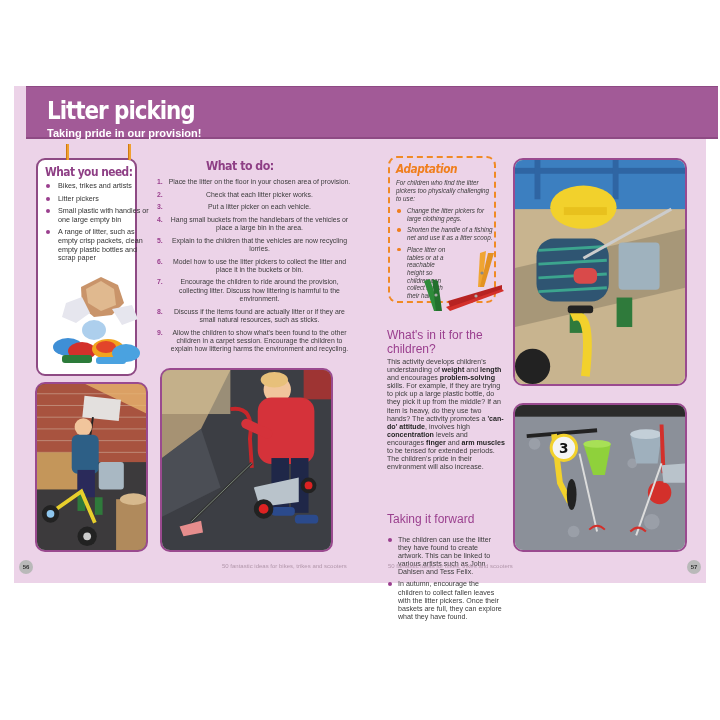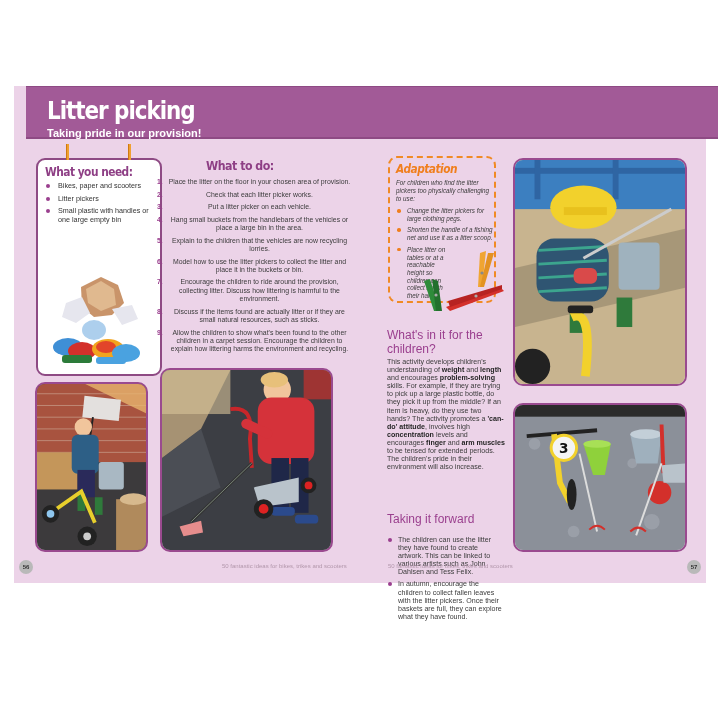--- a/index.html
+++ b/index.html
@@ -5,21 +5,21 @@
   * { box-sizing: border-box; margin: 0; padding: 0; }
   html, body { width: 720px; height: 720px; background: #ffffff; overflow: hidden; }
   body { position: relative; font-family: "Liberation Sans", sans-serif; color: #3a3a3a; }
 
   .spread { position: absolute; left: 14px; top: 86px; width: 692px; height: 497px; background: #ecd3e8; }
   .header { position: absolute; left: 12px; top: 0; width: 692px; height: 53px; background: #a25a97; border-top: 1px solid #8e4a84; border-bottom: 2px solid #8e4a84; }
   .title { position: absolute; left: 21px; top: 9px; font-family: "DejaVu Sans", sans-serif; font-weight: bold; font-size: 25px; color: #ffffff; letter-spacing: -1.2px; transform: scaleX(0.86); transform-origin: left top; }
   .subtitle { position: absolute; left: 21px; top: 40px; font-size: 11px; font-weight: bold; color: #ffffff; }
 
   
-  .need-box { position: absolute; left: 22px; top: 72px; width: 126px; height: 218px; background: #ffffff; border: 2px solid #8e4a84; border-radius: 9px; }
+  .need-box { position: absolute; left: 22px; top: 72px; width: 101px; height: 218px; background: #ffffff; border: 2px solid #8e4a84; border-radius: 9px; }
   .peg { position: absolute; top: -16px; width: 3px; height: 16px; background: #f0a030; border-left: 1px solid #d07a10; }
   .box-title { font-family: "DejaVu Sans", sans-serif; font-weight: bold; color: #8e3f85; font-size: 12.5px; letter-spacing: -0.6px; transform: scaleX(0.85); transform-origin: left top; white-space: nowrap; }
   .need-box .box-title { position: absolute; left: 7px; top: 4px; }
   .need-list { position: absolute; left: 6px; top: 22px; width: 108px; list-style: none; }
   .need-list li { position: relative; padding-left: 14px; font-size: 7.2px; line-height: 8.6px; margin-bottom: 4px; color: #333; }
   .need-list li::before { content: ""; position: absolute; left: 2px; top: 2px; width: 4px; height: 4px; border-radius: 50%; background: #9a3f8e; }
   .litter-art { position: absolute; left: 8px; top: 115px; width: 100px; height: 95px; }
 
   
   .todo { position: absolute; left: 143px; top: 72px; width: 195px; text-align: center; }
@@ -72,23 +72,24 @@
   <div class="header">
     <div class="title">Litter picking</div>
     <div class="subtitle">Taking pride in our provision!</div>
   </div>
 
   <div class="need-box">
     <span class="peg" style="left:28px"></span>
     <span class="peg" style="left:90px"></span>
     <div class="box-title">What you need:</div>
     <ul class="need-list">
-      <li>Bikes, paper and scooters</li>
+      <li>Bikes, trikes and artists</li>
       <li>Litter pickers</li>
       <li>Small plastic with handles or one large empty bin</li>
+      <li>A range of litter, such as empty crisp packets, clean empty plastic bottles and scrap paper</li>
     </ul>
     <svg class="litter-art" viewBox="0 0 100 95">
       <polygon points="35,12 55,2 72,10 78,28 66,40 48,42 36,32" fill="#c9946a"></polygon>
       <polygon points="40,14 55,6 68,14 70,30 55,36 42,28" fill="#e0b98f"></polygon>
       <polygon points="20,28 36,22 44,38 30,48 16,42" fill="#e6e6ee"></polygon>
       <polygon points="66,34 86,30 92,44 76,50" fill="#e6e6ee"></polygon>
       <ellipse cx="48" cy="55" rx="12" ry="10" fill="#9fc7ea" opacity="0.85"></ellipse>
       <ellipse cx="22" cy="72" rx="15" ry="9" fill="#3f8fd6"></ellipse>
       <ellipse cx="36" cy="76" rx="14" ry="9" fill="#d3302b"></ellipse>
       <ellipse cx="62" cy="74" rx="16" ry="10" fill="#f2a41e"></ellipse>

